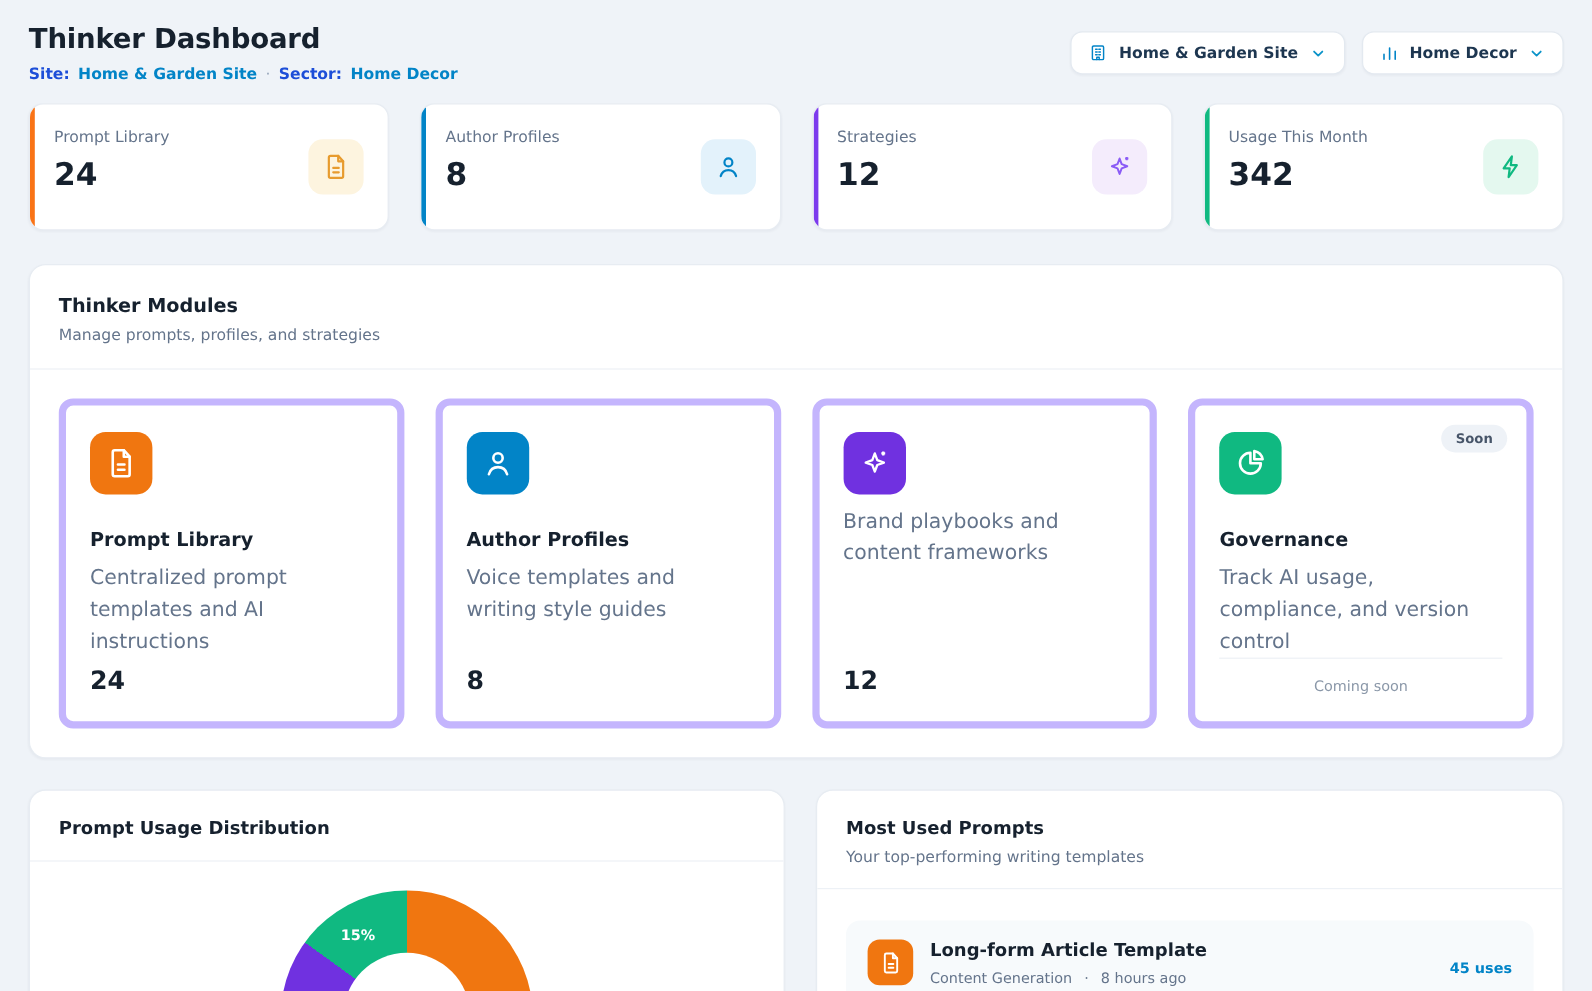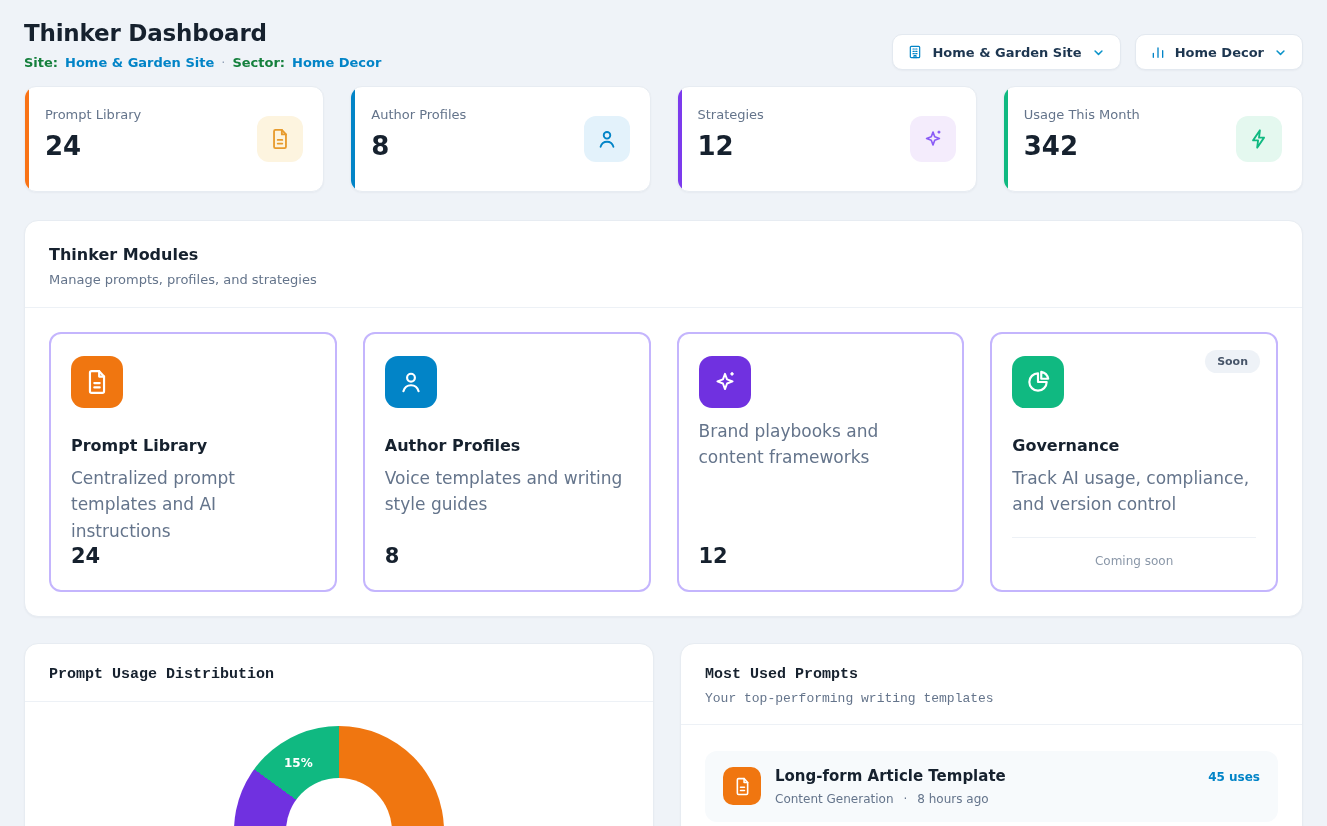--- a/index.html
+++ b/index.html
@@ -5,24 +5,24 @@
   * { box-sizing: border-box; margin: 0; padding: 0; }
   html, body { width: 1327px; height: 826px; overflow: hidden; }
   body {
     background: #eff3f8;
     font-family: "DejaVu Sans", "Liberation Sans", sans-serif;
     color: #182230;
   }
   .page { padding: 20px 24px; }
 
   
-  .header-row { display: flex; justify-content: space-between; align-items: flex-end; }
+  .header-row { display: flex; justify-content: space-between; align-items: flex-start; }
   .page-title { font-size: 23px; font-weight: 700; color: #16212e; letter-spacing: -0.2px; }
   .subtitle-row { margin-top: 9px; font-size: 13px; display: flex; gap: 7px; align-items: center; }
-  .subtitle-label { color: #15803d; font-weight: 700; }
+  .subtitle-label { color: #1d4ed8; font-weight: 700; }
   .subtitle-link { color: #0284c7; font-weight: 700; text-decoration: none; cursor: pointer; }
   .subtitle-dot { color: #94a3b8; }
   .header-actions { display: flex; gap: 14px; margin-top: 6px; }
   .dropdown-btn {
     display: flex; align-items: center; gap: 9px;
     background: #ffffff; border: 1px solid #e3e9f0; border-radius: 10px;
     padding: 8px 14px; height: 36px; cursor: pointer;
     font-family: inherit; font-size: 13px; font-weight: 700; color: #1d3platform650;
     color: #1d3650; box-shadow: 0 1px 2px rgba(16,24,40,.04);
   }
@@ -57,21 +57,21 @@
   .panel {
     margin-top: 28px; background: #fff; border: 1px solid #e7ecf2;
     border-radius: 14px; box-shadow: 0 1px 2px rgba(16,24,40,.04);
   }
   .panel-header { padding: 24px 24px 20px; }
   .panel-title { font-size: 16px; font-weight: 700; color: #16212e; }
   .panel-sub { font-size: 13px; color: #64748b; margin-top: 8px; }
   .panel-divider { height: 1px; background: #edf1f6; }
   .modules-grid { padding: 24px; display: grid; grid-template-columns: repeat(4, 1fr); gap: 26px; }
   .module-card {
-    border: 2px solid #c4b5fd; border-radius: 12px; padding: 22px 20px;
+    border: 6px solid #c4b5fd; border-radius: 12px; padding: 22px 20px;
     min-height: 212px; display: flex; flex-direction: column; position: relative;
     background: #fff; cursor: pointer;
   }
   .module-icon {
     width: 52px; height: 52px; border-radius: 13px; color: #fff;
     display: flex; align-items: center; justify-content: center;
   }
   .module-icon svg { width: 26px; height: 26px; }
   .bg-orange { background: #f07610; }
   .bg-blue   { background: #0284c7; }
@@ -87,21 +87,21 @@
   .module-footer { margin-top: auto; }
   .module-footer .mini-divider { height: 1px; background: #edf1f6; margin-bottom: 16px; }
   .coming-soon { font-size: 12px; color: #8a97a8; text-align: center; }
 
   
   .bottom-grid { margin-top: 26px; display: grid; grid-template-columns: 630px 1fr; gap: 26px; }
   .bottom-card {
     background: #fff; border: 1px solid #e7ecf2; border-radius: 14px;
     box-shadow: 0 1px 2px rgba(16,24,40,.04); overflow: hidden; height: 400px;
   }
-  .bottom-card .panel-header { padding: 22px 24px 18px; font-family: Liberation Mono, monospace; }
+  .bottom-card .panel-header { padding: 22px 24px 18px; }
   .bottom-card .panel-title { font-size: 15px; }
 
   .chart-area { position: relative; padding-top: 24px; display: flex; justify-content: center; }
   .donut { position: relative; width: 210px; height: 210px; border-radius: 50%; }
   .donut::after {
     content:""; position: absolute; left: 52px; top: 52px; width: 106px; height: 106px;
     border-radius: 50%; background: #fff;
   }
   .donut-label {
     position: absolute; left: 50px; top: 30px; color: #fff;
@@ -113,21 +113,21 @@
     background: #f7fafc; border-radius: 12px; padding: 16px 18px;
     display: flex; align-items: flex-start; gap: 14px; cursor: pointer; justify-content: space-between;
   }
   .prompt-item-icon {
     width: 38px; height: 38px; border-radius: 10px; background: #f07610; color: #fff;
     display: flex; align-items: center; justify-content: center; flex-shrink: 0;
   }
   .prompt-item-icon svg { width: 19px; height: 19px; }
   .prompt-item-title { font-size: 15px; font-weight: 700; color: #16212e; }
   .prompt-item-meta { display: flex; gap: 10px; align-items: center; margin-top: 7px; font-size: 12px; color: #64748b; }
-  .prompt-item-uses { margin-left: auto; font-size: 12px; font-weight: 700; color: #0284c7; margin-top: 3px; }
+  .prompt-item-uses { margin-left: auto; font-size: 12px; font-weight: 700; color: #0284c7; margin-top: 17px; }
 </style>
 </head>
 <body>
 
 <div class="page">
 
   <div class="header-row">
     <div>
       <div class="page-title">Thinker Dashboard</div>
       <div class="subtitle-row">

